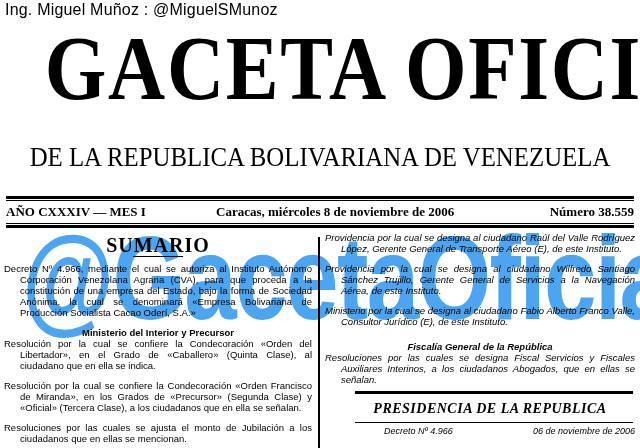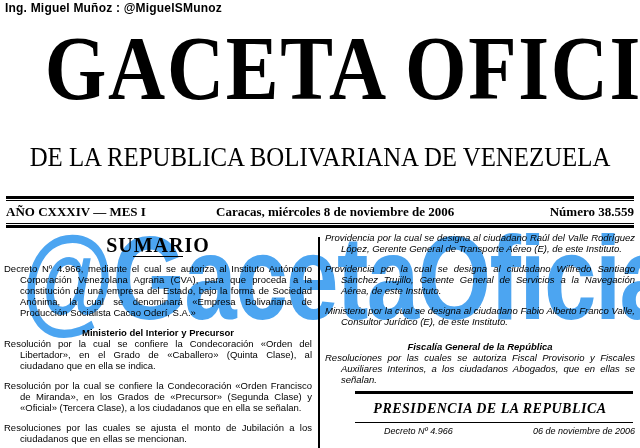--- a/index.html
+++ b/index.html
@@ -1,17 +1,17 @@
 <!DOCTYPE html>
 <html><head>
 <meta charset="utf-8">
 <style>
   html, body { margin:0; padding:0; }
   body { width:640px; height:448px; overflow:hidden; background:#ffffff; position:relative; font-family:"Liberation Sans", sans-serif; color:#000; }
-  .credit { position:absolute; left:5px; top:1px; font-size:12px; font-family:"Liberation Sans", sans-serif; color:#000; letter-spacing:0.2px;font-weight:bold; }
+  .credit { position:absolute; left:5px; top:1px; font-size:16px; font-family:"Liberation Sans", sans-serif; color:#000; letter-spacing:0.2px; }
   .masthead { position:absolute; left:0; top:24px; width:640px; text-align:center; font-family:"Liberation Serif", serif; font-weight:bold; font-size:92px; line-height:88px; transform:scaleX(0.86); transform-origin:center top; letter-spacing:2px; white-space:nowrap; }
   .subtitle { position:absolute; left:0; top:140px; width:640px; text-align:center; font-family:"Liberation Serif", serif; font-size:27px; line-height:34px; white-space:nowrap; transform:scaleX(0.92); transform-origin:center top; }
   .rule { position:absolute; left:6px; width:628px; background:#000; }
   .infobar { position:absolute; left:6px; top:202px; width:628px; height:28px; font-family:"Liberation Serif", serif; font-weight:bold; font-size:13px; line-height:20px; }
   .infobar span { position:absolute; top:0; white-space:nowrap; }
   .col-divider { position:absolute; left:318px; top:237px; width:2px; height:211px; background:#000; }
   .left-col { position:absolute; left:4px; top:234px; width:308px; font-size:9.5px; line-height:11px; }
   .right-col { position:absolute; left:325px; top:232px; width:310px; font-size:9.5px; line-height:11px;font-style:italic; }
   .sumario { text-align:center; font-family:"Liberation Serif", serif; font-weight:bold; font-size:20px; line-height:22px; letter-spacing:1px; }
   .sumario-rule { width:50px; height:1px; background:#000; margin:0 auto 6px auto; }
@@ -62,21 +62,21 @@
   <p class="entry">Resoluciones por las cuales se ajusta el monto de Jubilación a los ciudadanos que en ellas se mencionan.</p>
 
 </div>
 
 <div class="right-col">
   <p class="entry">Providencia por la cual se designa al ciudadano Raúl del Valle Rodríguez López, Gerente General de Transporte Aéreo (E), de este Instituto.</p>
   <p class="entry">Providencia por la cual se designa al ciudadano Wilfredo Santiago Sánchez Trujillo, Gerente General de Servicios a la Navegación Aérea, de este Instituto.</p>
   <p class="entry" style="margin-bottom:14px;">Ministerio por la cual se designa al ciudadano Fabio Alberto Franco Valle, Consultor Jurídico (E), de este Instituto.</p>
 
   <div class="section-head">Fiscalía General de la República</div>
-  <p class="entry" style="margin-bottom:6px;">Resoluciones por las cuales se autoriza Fiscal Provisorio y Fiscales Auxiliares Interinos, a los ciudadanos Abogados, que en ellas se señalan.</p>
+  <p class="entry" style="margin-bottom:6px;">Resoluciones por las cuales se designa Fiscal Servicios y Fiscales Auxiliares Interinos, a los ciudadanos Abogados, que en ellas se señalan.</p>
 
   <div class="pres-box-top"></div>
   <div class="pres-title">PRESIDENCIA DE LA REPUBLICA</div>
   <div class="pres-rule"></div>
   <div class="decree-line">
     <span style="left:0;padding-left:24px;">Decreto Nº 4.966</span>
     <span style="right:0;">06 de noviembre de 2006</span>
   </div>
 </div>
 

